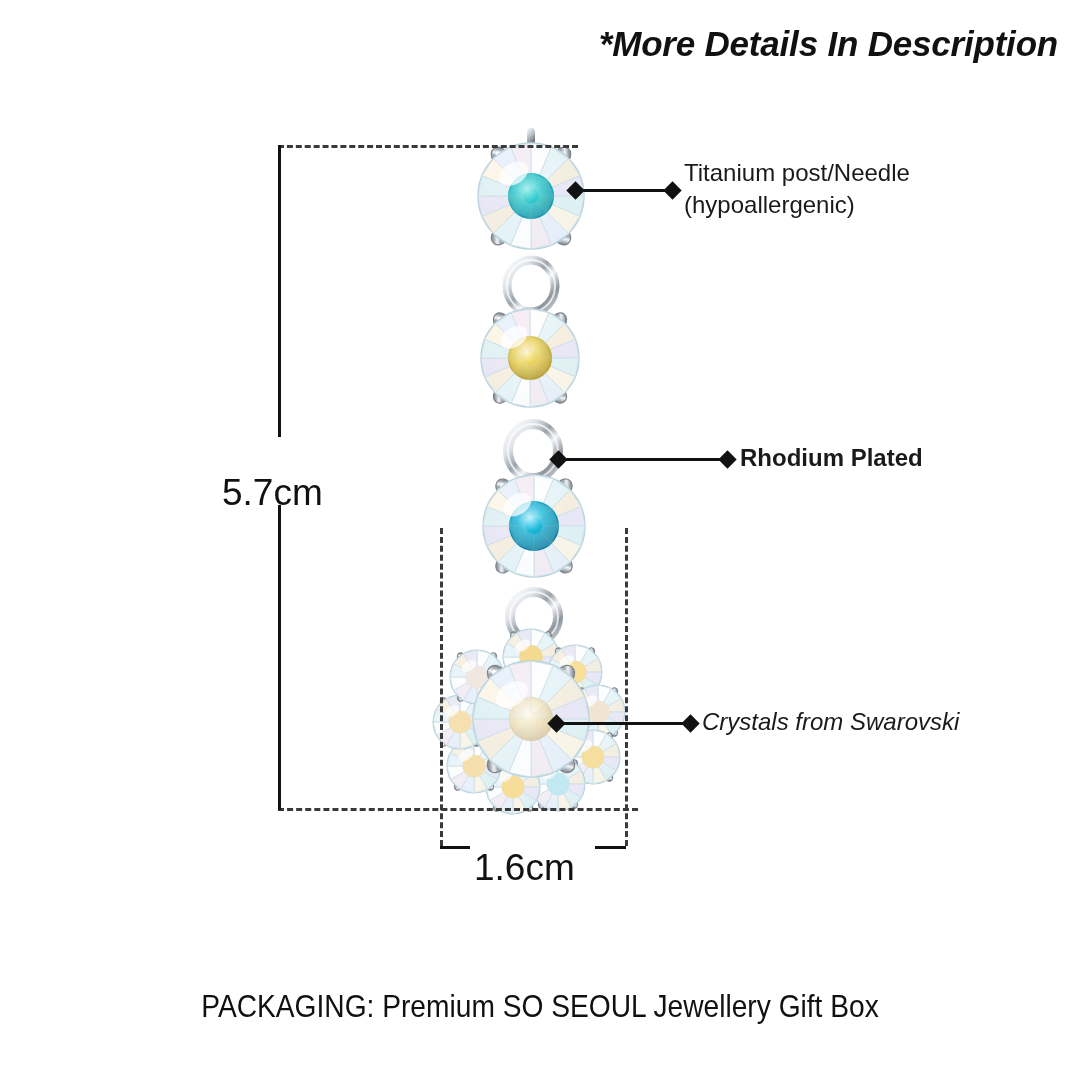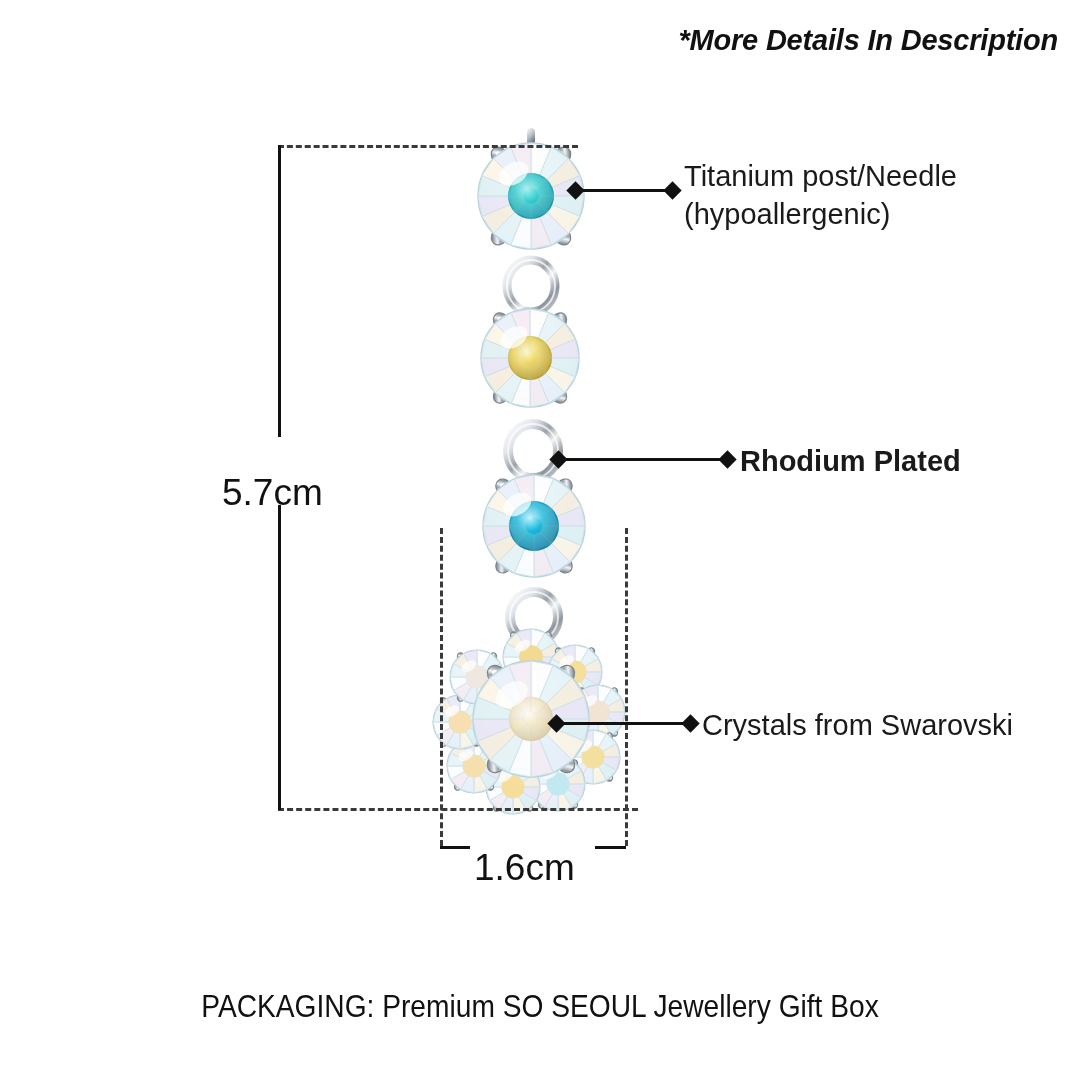--- a/index.html
+++ b/index.html
@@ -17,39 +17,39 @@
     height: 1080px;
     background: #ffffff;
     overflow: hidden;
   }
 
   
   .header-note {
     position: absolute;
     right: 22px;
     top: 24px;
-    font-size: 29px;
+    font-size: 35px;
     font-weight: bold;
     font-style: italic;
     color: #111111;
     letter-spacing: -0.2px;
     white-space: nowrap;
   }
 
   
   .callout {
     position: absolute;
-    font-size: 29px;
+    font-size: 24px;
     color: #1a1a1a;
     line-height: 1.32;
     white-space: pre-line;
   }
   .callout-1 { left: 684px; top: 157px; }
   .callout-2 { left: 740px; top: 442px; font-weight: bold; }
-  .callout-3 { left: 702px; top: 706px; }
+  .callout-3 { left: 702px; top: 706px; font-style: italic; }
 
   
   .leader {
     position: absolute;
     height: 3px;
     background: #111111;
   }
   .dia {
     position: absolute;
     width: 13px;

